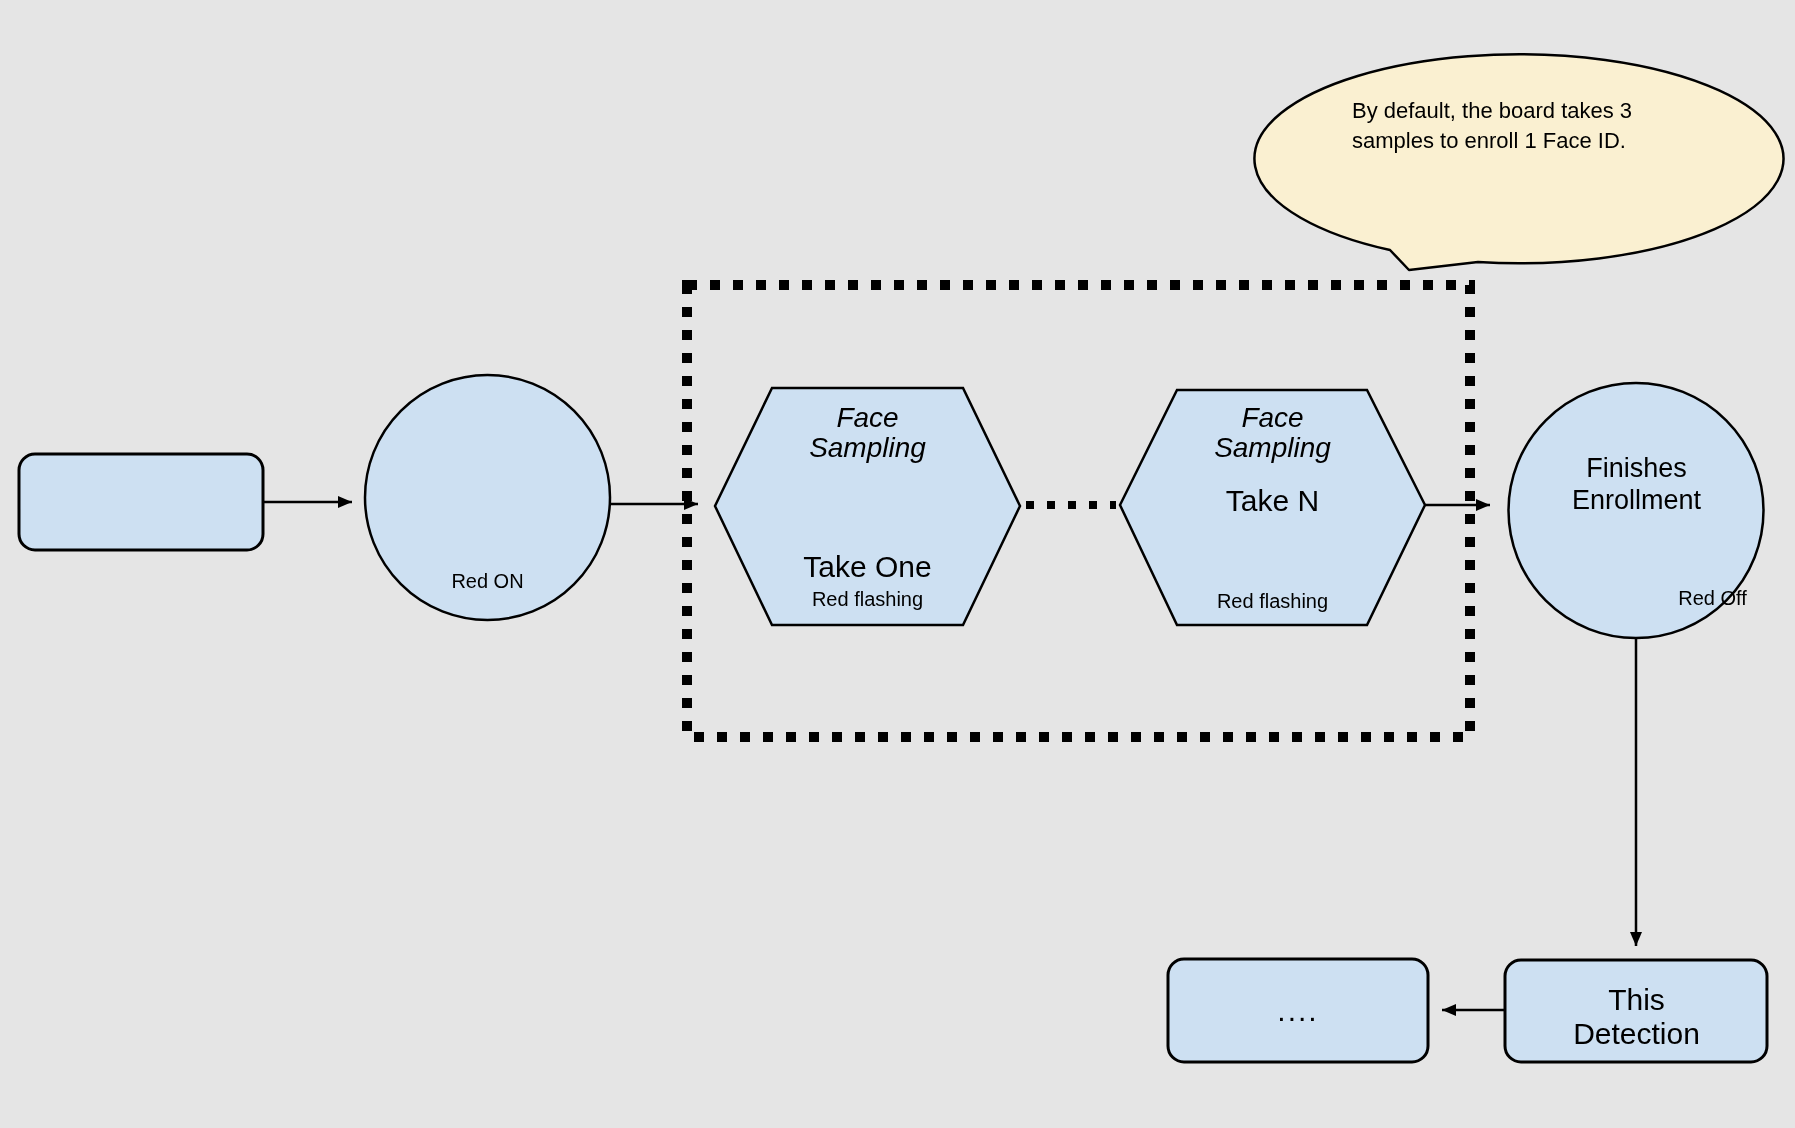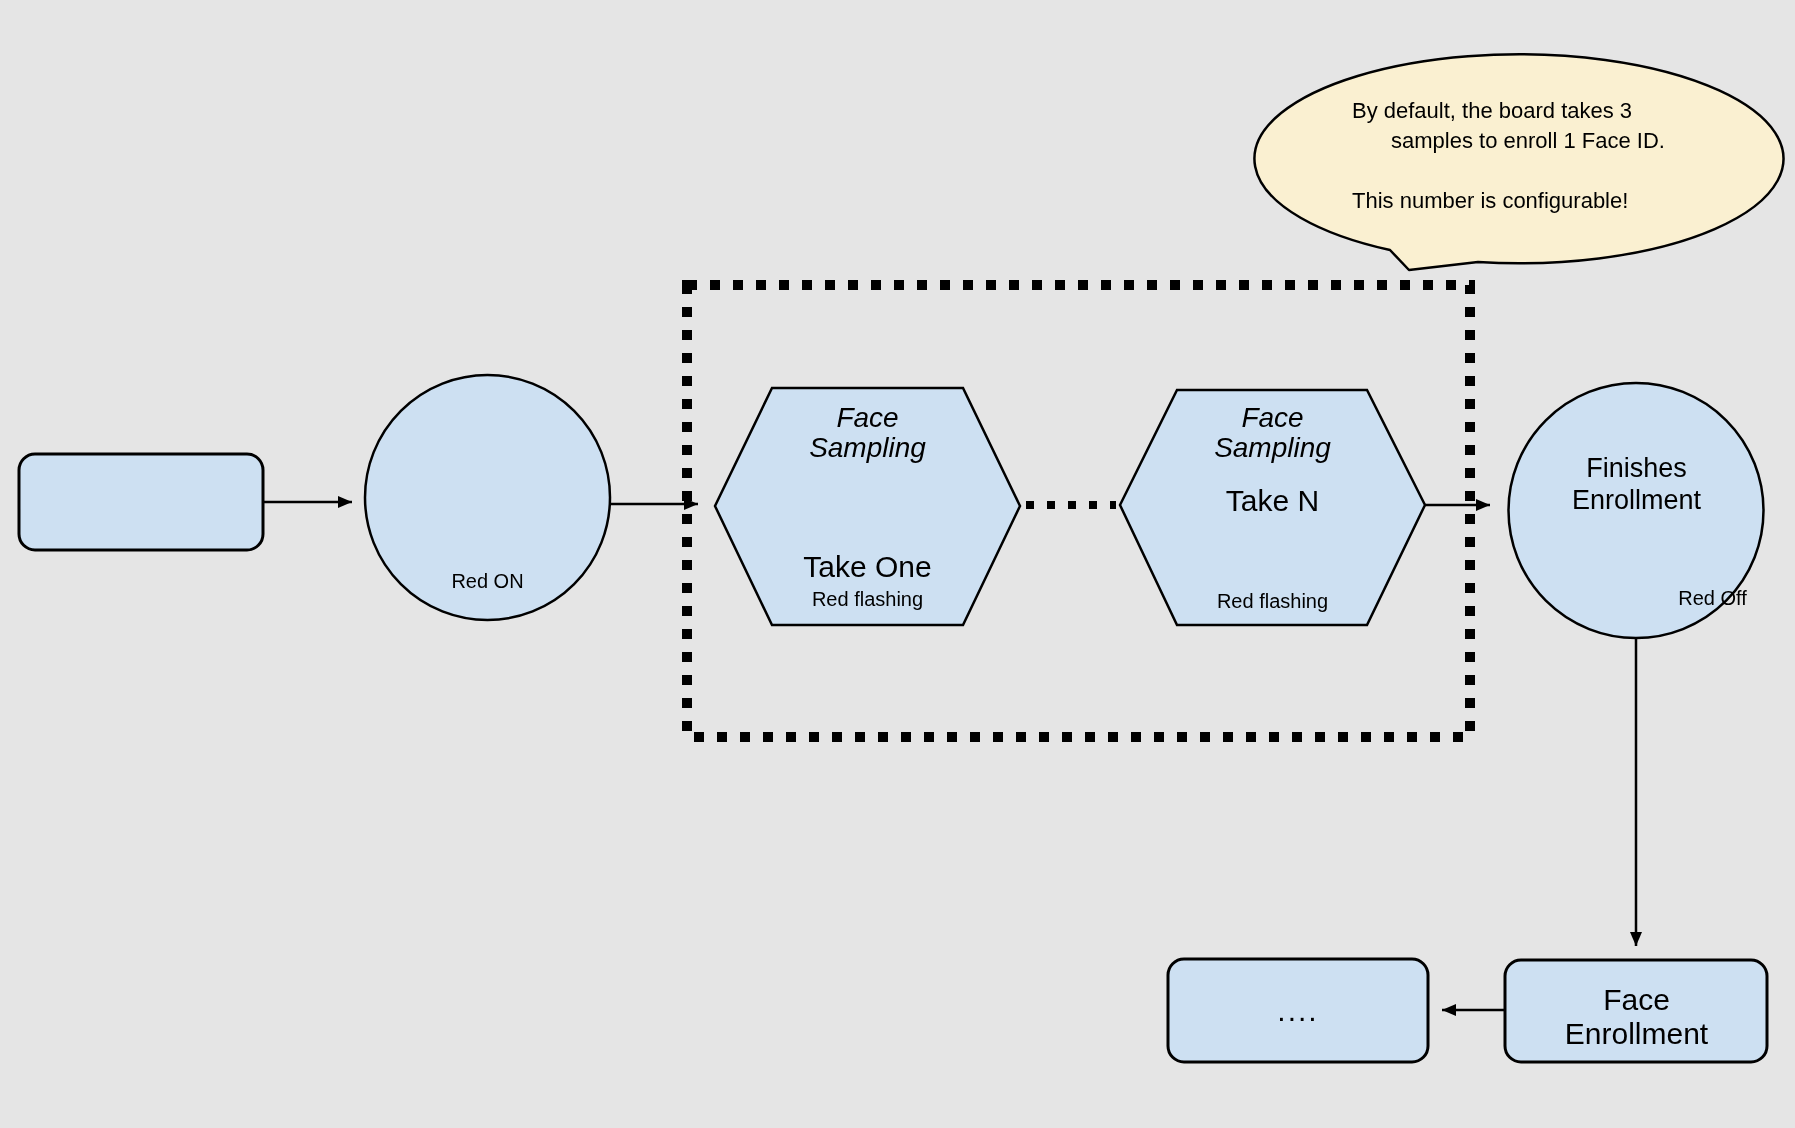--- a/index.html
+++ b/index.html
@@ -67,35 +67,34 @@
     <polygon points="1120,505 1177,390 1367,390 1425,505 1367,625 1177,625" fill="#cde0f2" stroke="#000000" stroke-width="2.5"></polygon>
 
     <circle cx="1636" cy="510.5" r="127.5" fill="#cde0f2" stroke="#000000" stroke-width="2.5"></circle>
 
     <rect x="1168" y="959" width="260" height="103" rx="16" fill="#cde0f2" stroke="#000000" stroke-width="3"></rect>
 
     <rect x="1505" y="960" width="262" height="102" rx="16" fill="#cde0f2" stroke="#000000" stroke-width="3"></rect>
   </svg>
 
   <div class="bubble-line" style="left:1352px;top:96px;">By default, the board takes 3</div>
-  <div class="bubble-line" style="left:1352px;top:126px;margin-left:39px;">samples to enroll 1 Face ID.</div>
+  <div class="bubble-line" style="left:1352px;top:126px;">samples to enroll 1 Face ID.</div>
   <div class="bubble-line" style="left:1352px;top:156px;"></div>
-  <div class="bubble-line" style="left:1352px;top:186px;">This number is configurable!</div>
 
 
   <div class="lbl status-line" style="left:427px;top:569px;width:121px;">Red ON</div>
 
   <div class="lbl hex-title" style="left:787px;top:403px;width:161px;">Face Sampling</div>
   <div class="lbl take-line" style="left:787px;top:512px;width:161px;margin-top:38px;">Take One</div>
   <div class="lbl status-line" style="left:787px;top:587px;width:161px;">Red flashing</div>
 
   <div class="lbl hex-title" style="left:1192px;top:403px;width:161px;">Face Sampling</div>
   <div class="lbl take-line" style="left:1192px;top:484px;width:161px;">Take N</div>
   <div class="lbl status-line" style="left:1192px;top:589px;width:161px;">Red flashing</div>
 
   <div class="lbl node-title" style="left:1556px;top:452px;width:161px;">Finishes Enrollment</div>
   <div class="lbl status-line" style="left:1652px;top:586px;width:121px;">Red Off</div>
 
   <div class="lbl flexc dots-label" style="left:1168px;top:959px;width:260px;height:103px;">....</div>
 
-  <div class="lbl fd-label" style="left:1556px;top:983px;width:161px;">Face Enrollment</div>
+  <div class="lbl fd-label" style="left:1556px;top:983px;width:161px;">This Detection</div>
 
 </div>
 
 </body></html>

